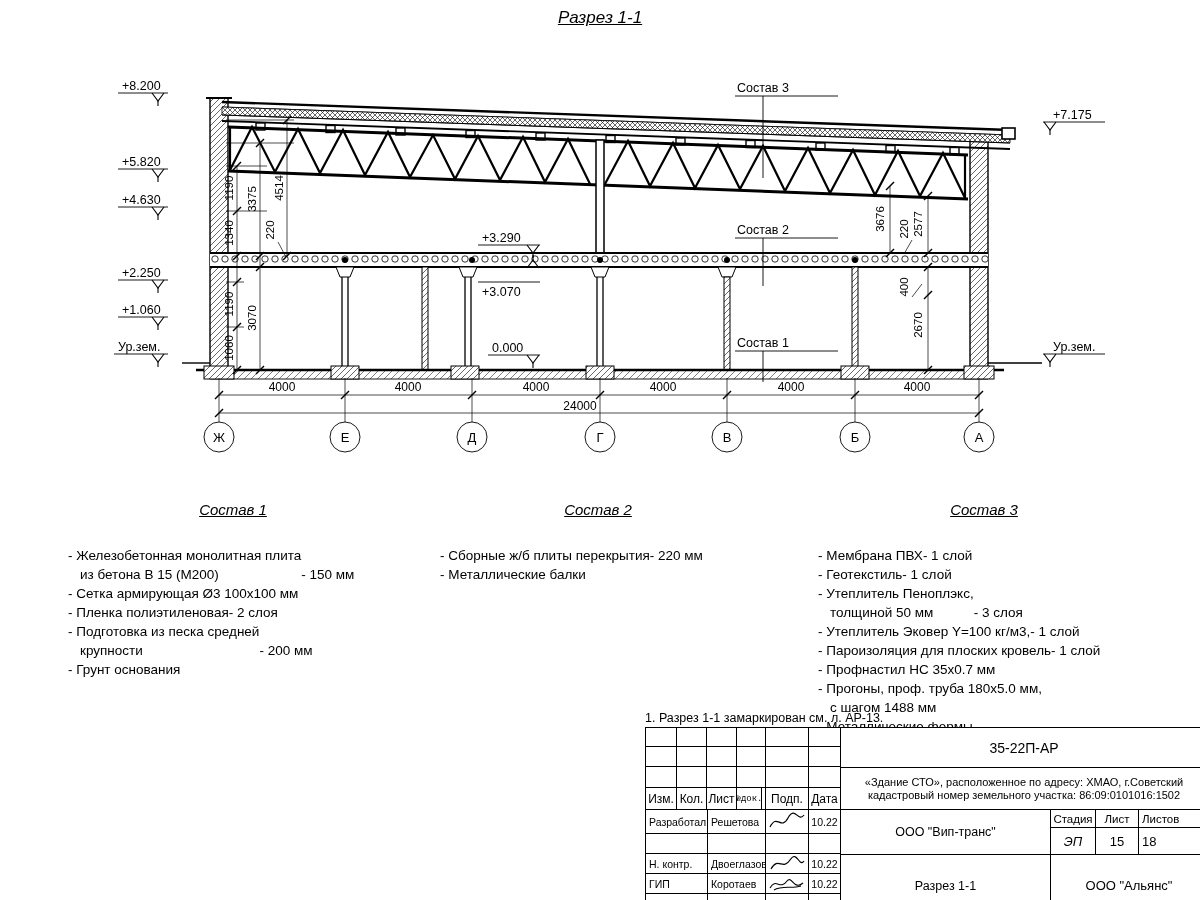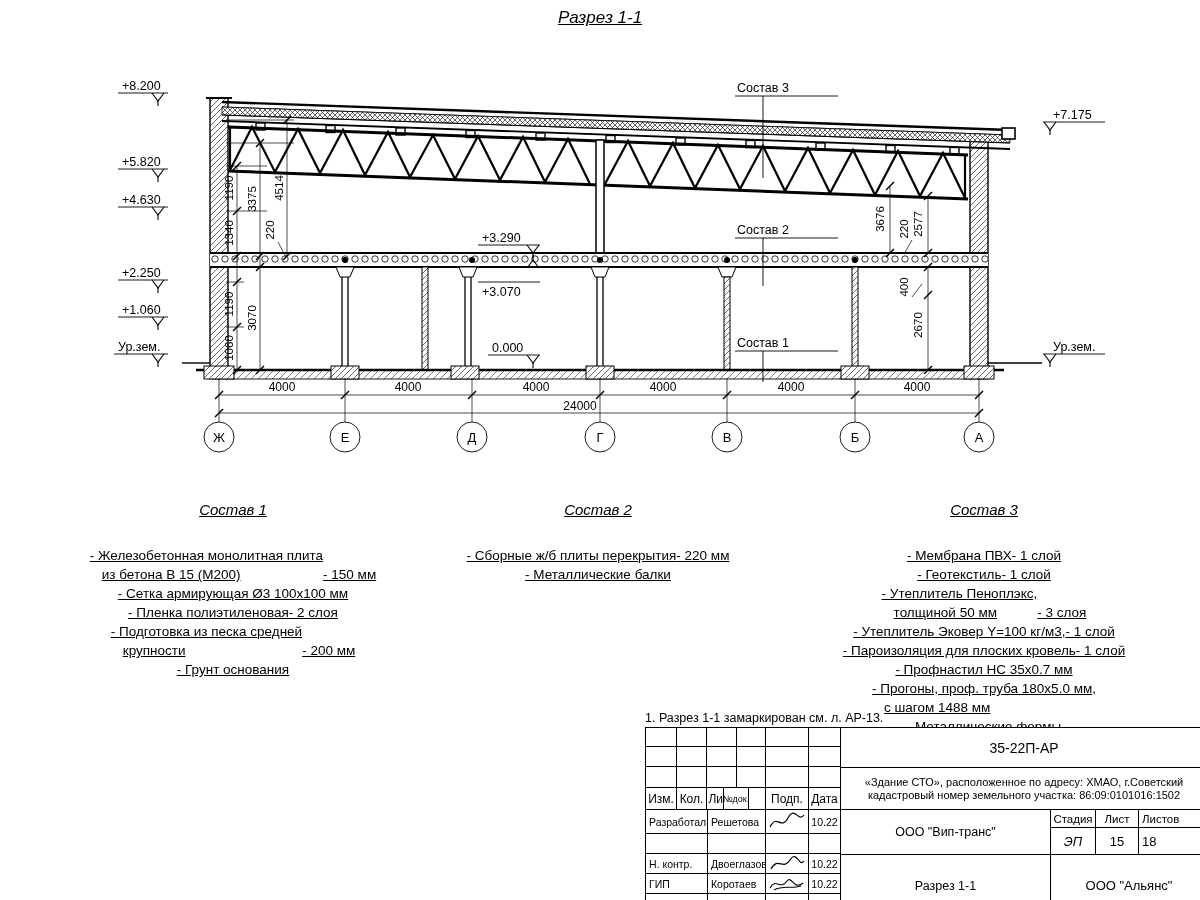--- a/index.html
+++ b/index.html
@@ -18,21 +18,21 @@
   .elev-num{font-size:12.5px;}
   .lbl{font-size:12.5px;}
   .axis-letter{font-size:13px;}
 
   .comp{position:absolute;font-size:13.5px;line-height:19px;}
   .comp h3{
     font-style:italic;font-weight:normal;font-size:15px;
     text-align:center;margin:0 0 27px 0;
   }
   .comp h3 span{text-decoration:underline;}
-  .comp .row{display:flex;justify-content:center;text-decoration:underline;}
+  .comp .row{display:flex;justify-content:flex-start;}
   .comp .l2{padding-left:12px;}
   .comp .val{align-self:flex-end;white-space:nowrap;}
 
   .note{position:absolute;left:645px;top:711px;font-size:12.5px;}
 
   .stamp{position:absolute;left:645px;top:727px;width:563px;height:190px;}
   .cell{
     position:absolute;border:1px solid #000;box-sizing:border-box;
     display:flex;align-items:center;justify-content:center;
     overflow:hidden;background:#fff;
@@ -447,21 +447,21 @@
   <div class="cell" style="left:0;top:39px;width:32px;height:22px;"></div>
   <div class="cell" style="left:31px;top:39px;width:31px;height:22px;"></div>
   <div class="cell" style="left:61px;top:39px;width:31px;height:22px;"></div>
   <div class="cell" style="left:91px;top:39px;width:30px;height:22px;"></div>
   <div class="cell" style="left:120px;top:39px;width:44px;height:22px;"></div>
   <div class="cell" style="left:163px;top:39px;width:33px;height:22px;"></div>
 
   <div class="cell f12" style="left:0;top:60px;width:32px;height:23px;">Изм.</div>
   <div class="cell f12" style="left:31px;top:60px;width:31px;height:23px;">Кол.</div>
   <div class="cell f12" style="left:61px;top:60px;width:31px;height:23px;">Лист</div>
-  <div class="cell f9" style="left:78px;top:60px;width:26px;height:23px;">№док.</div>
+  <div class="cell f9" style="left:91px;top:60px;width:26px;height:23px;font-family:Liberation Mono, monospace;">№док.</div>
   <div class="cell f12" style="left:120px;top:60px;width:44px;height:23px;">Подп.</div>
   <div class="cell f12" style="left:163px;top:60px;width:33px;height:23px;">Дата</div>
 
   <div class="cell left f10" style="left:0;top:82px;width:63px;height:25px;">Разработал</div>
   <div class="cell left f10" style="left:62px;top:82px;width:59px;height:25px;text-align:center;">Решетова</div>
   <div class="cell sig" style="left:120px;top:82px;width:44px;height:25px;">
     <svg width="38" height="22" viewBox="0 0 38 22">
         <path d="M2,16 C9,2 13,20 20,7 S30,12 36,4" fill="none" stroke="#000" stroke-width="1.2"></path>
       </svg>
   </div>

